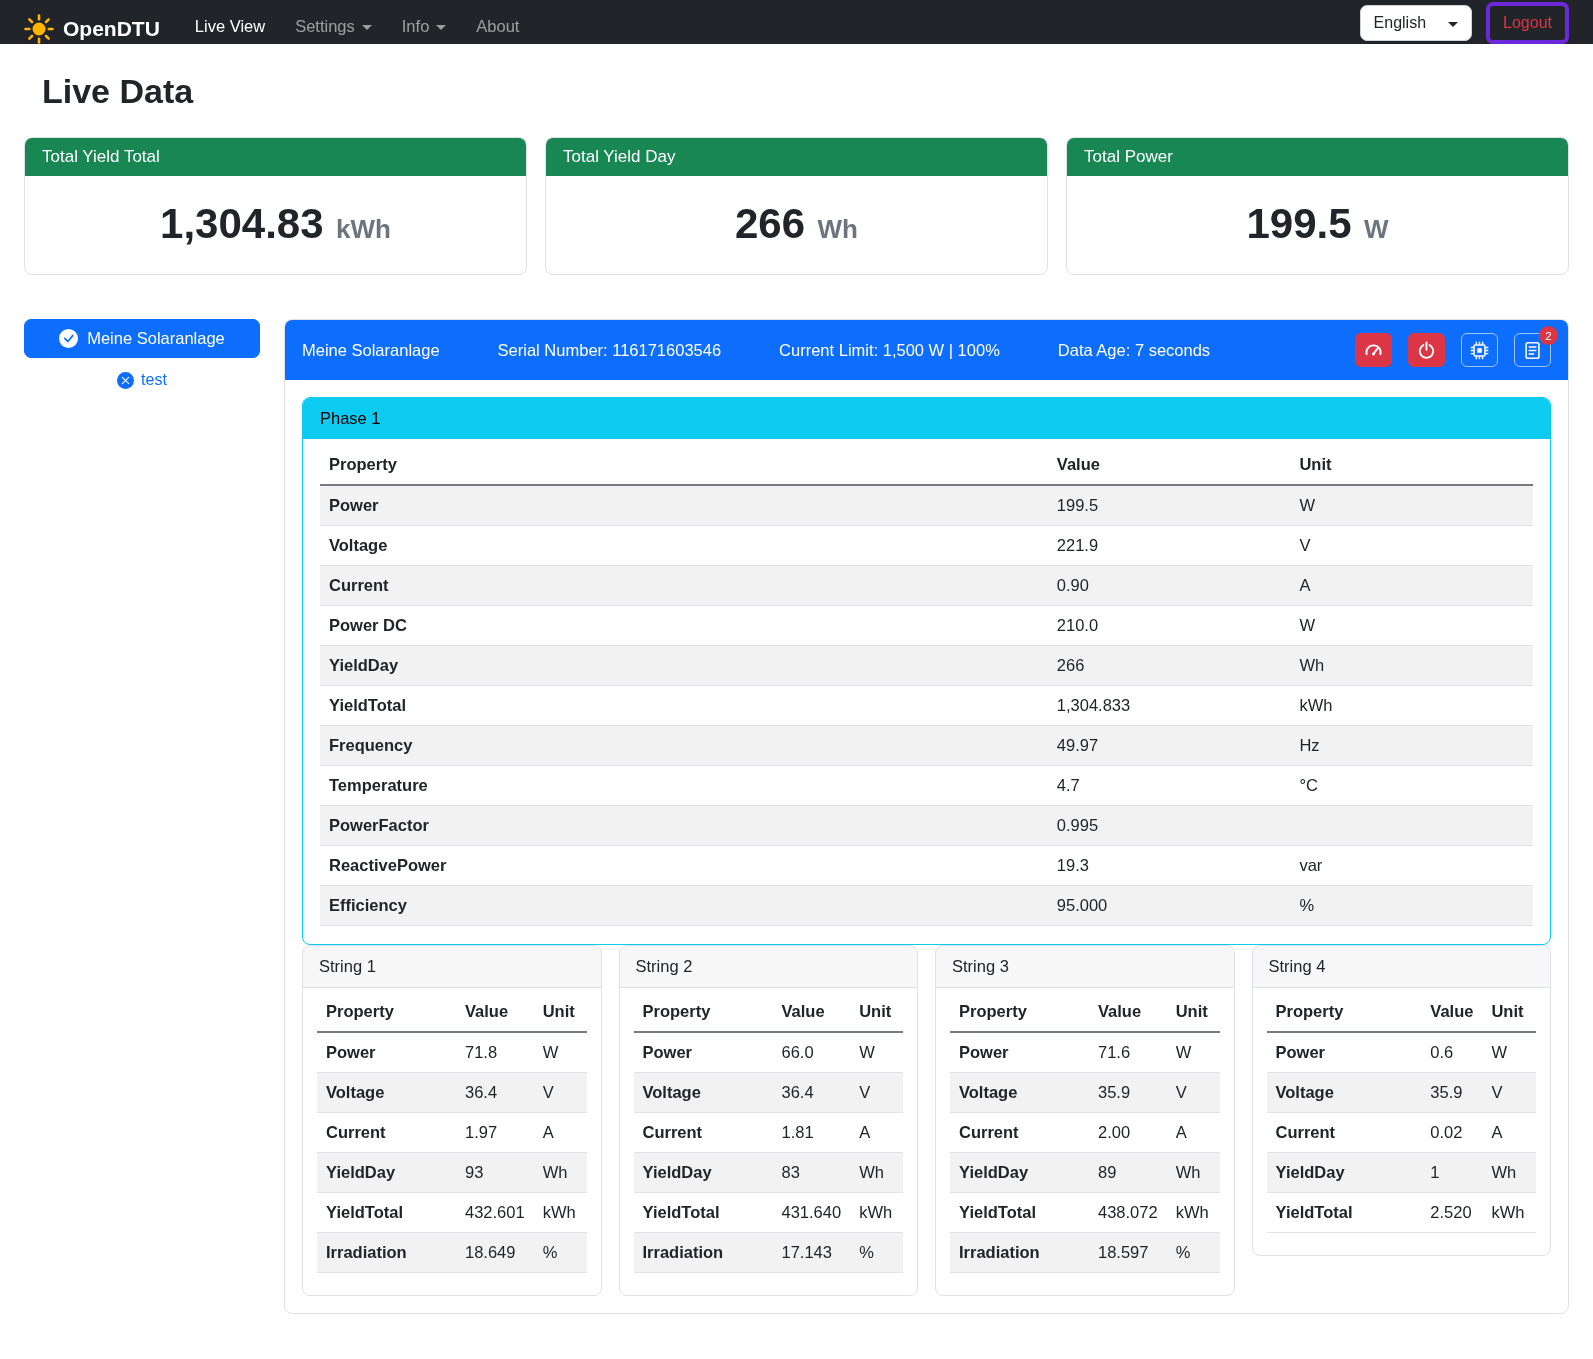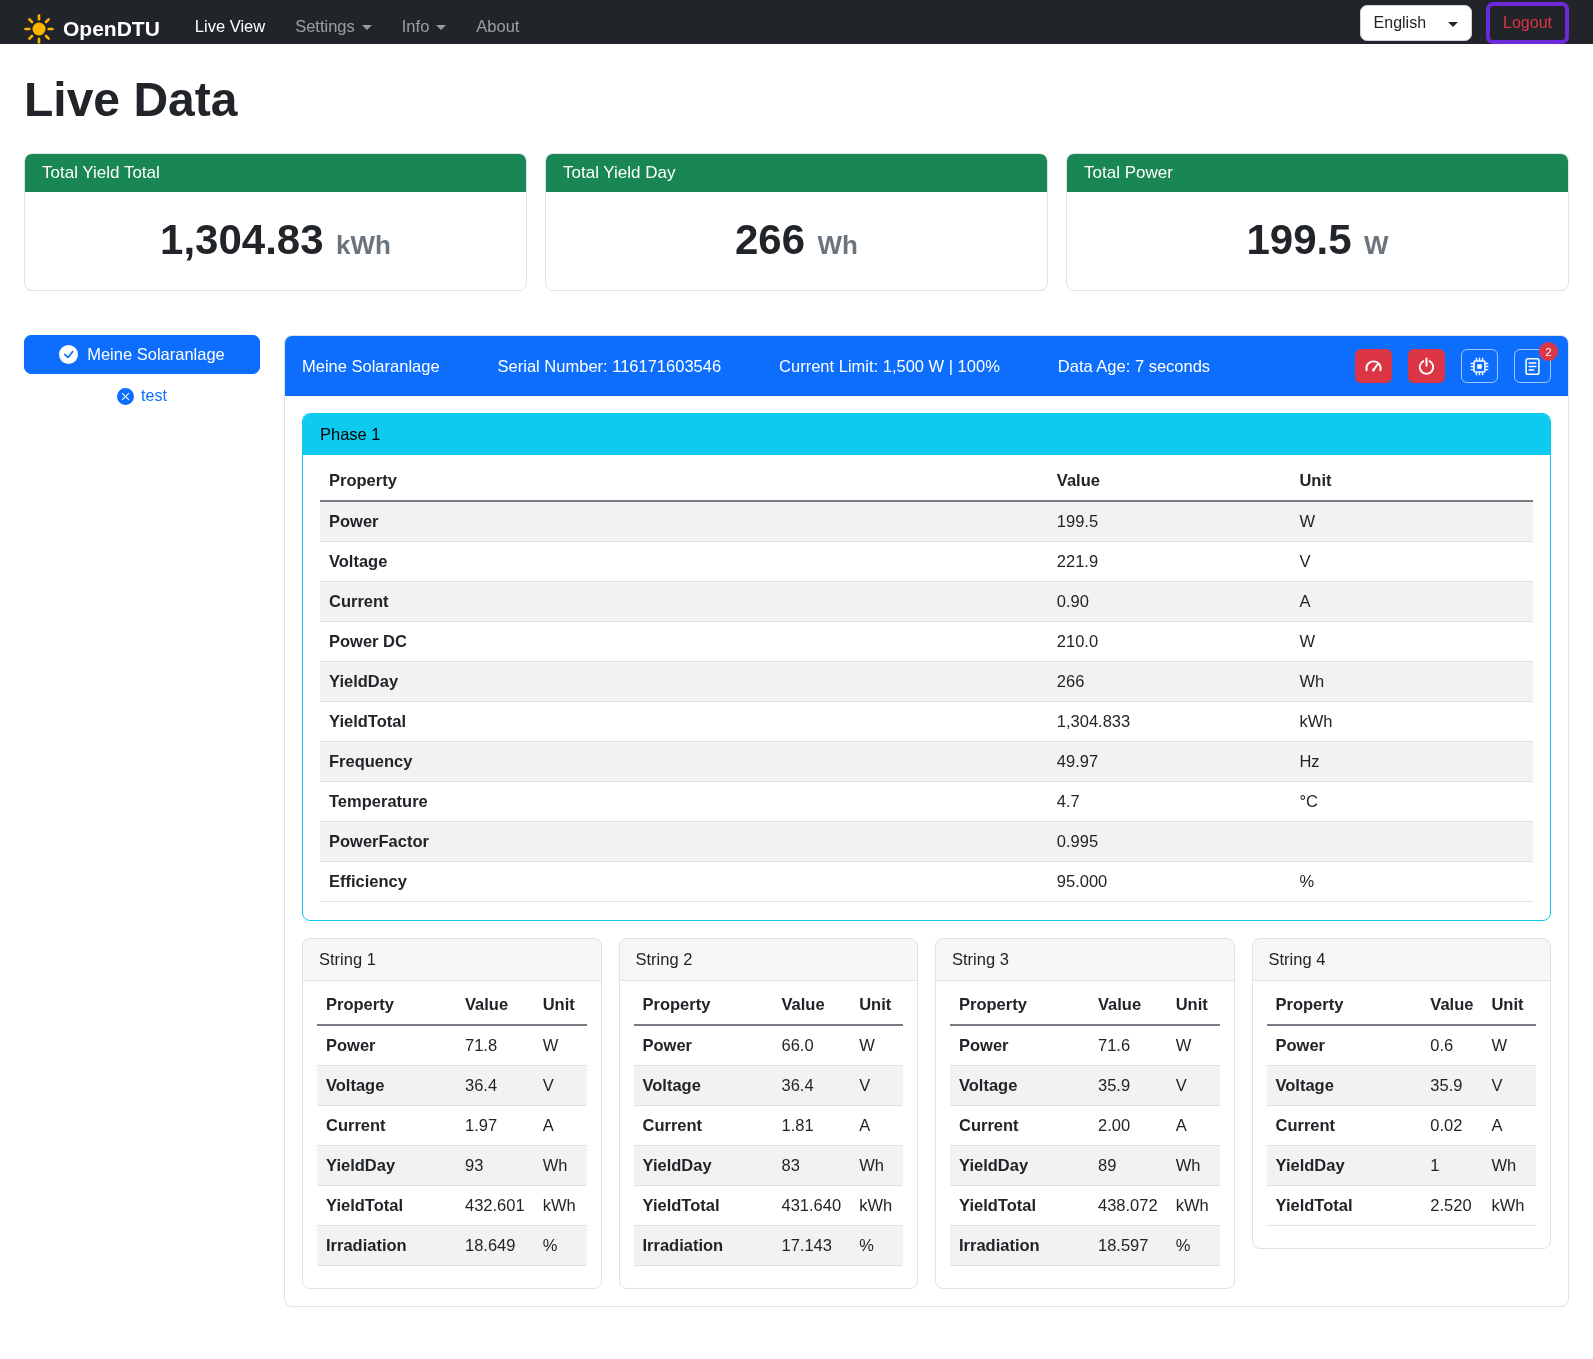--- a/index.html
+++ b/index.html
@@ -14,21 +14,21 @@
   .nav-link { color:rgba(255,255,255,.55); font-size:16.5px; padding:8px 15px; cursor:pointer; display:flex; align-items:center; gap:7px; }
   .nav-link.active { color:#fff; }
   .caret { display:inline-block; width:0; height:0; border-left:5px solid transparent; border-right:5px solid transparent; border-top:5px solid currentColor; margin-top:2px; }
   .nav-right { margin-left:auto; display:flex; align-items:center; gap:14px; }
   .lang-select { background:#fff; color:#212529; border:1px solid #ced4da; border-radius:7px; padding:8px 13px; font-size:16px; display:flex; align-items:center; gap:22px; cursor:pointer; }
   .lang-select .caret { border-top-color:#212529; }
   .logout-btn { background:transparent; border:4px solid #6d28d9; color:#dc3545; border-radius:7px; padding:8px 13px; font-size:16px; cursor:pointer; font-family:inherit; }
 
   
   .page { padding:10px 24px 28px; }
-  h1.page-title { font-size:48px; font-weight:700; margin:18px 0 26px; }
+  h1.page-title { font-size:34px; font-weight:700; margin:18px 18px 26px; }
 
   
   .summary-row { display:grid; grid-template-columns:repeat(3,1fr); gap:18px; margin-bottom:44px; }
   .sum-card { border:1px solid #dee2e6; border-radius:8px; overflow:hidden; background:#fff; }
   .sum-header { background:#198754; color:#fff; font-size:17px; padding:9px 17px; }
   .sum-body { text-align:center; padding:24px 16px 26px; }
   .sum-value { font-size:42px; font-weight:600; color:#212529;text-align:center; }
   .sum-unit { font-size:26px; font-weight:600; color:#6c757d; margin-left:8px; }
 
   
@@ -43,21 +43,21 @@
   .panel-header { background:#0d6efd; color:#fff; display:flex; align-items:center; padding:13px 17px; font-size:16.5px; }
   .panel-header .ph-item { margin-right:58px; white-space:nowrap; }
   .btn-group { margin-left:auto; display:flex; gap:16px; }
   .icon-btn { position:relative; width:37px; height:34px; border:none; border-radius:6px; display:flex; align-items:center; justify-content:center; cursor:pointer; }
   .icon-btn.danger { background:#dc3545; }
   .icon-btn.primary-btn { background:#0b5ed7; border:1px solid #9ec5fe; background:#0d6efd; }
   .count-badge { position:absolute; top:-8px; right:-8px; min-width:19px; height:19px; border-radius:10px; background:#dc3545; color:#fff; font-size:11.5px; display:flex; align-items:center; justify-content:center; padding:0 5px; }
   .panel-body { padding:17px; }
 
   
-  .phase-card { border:1px solid #0dcaf0; border-radius:8px; overflow:hidden; margin-bottom:17px; }
+  .phase-card { border:1px solid #0dcaf0; border-radius:8px; overflow:hidden; }
   .phase-header { background:#0dcaf0; color:#000; padding:11px 17px; font-size:16.5px; }
   .phase-body { padding:6px 17px 18px; }
 
   
   table.data-table { width:100%; border-collapse:collapse; font-size:16.5px; }
   table.data-table th, table.data-table td { padding:10px 9px; text-align:left; vertical-align:middle; }
   table.data-table thead th { border-bottom:2px solid #747b82; font-weight:700; }
   table.data-table tbody tr { border-bottom:1px solid #dee2e6; }
   table.data-table .c-val, table.data-table th.h-val { text-align:left; }
   table.data-table th.h-prop { width:60%; }
@@ -284,20 +284,25 @@
                     <th class="c-prop">Temperature</th>
                     <td class="c-val">4.7</td>
                     <td class="c-unit">°C</td>
                   </tr>
                   <tr>
                     <th class="c-prop">PowerFactor</th>
                     <td class="c-val">0.995</td>
                     <td class="c-unit"></td>
                   </tr>
                   <tr>
+                    <th class="c-prop">ReactivePower</th>
+                    <td class="c-val">19.3</td>
+                    <td class="c-unit">var</td>
+                  </tr>
+                  <tr>
                     <th class="c-prop">Efficiency</th>
                     <td class="c-val">95.000</td>
                     <td class="c-unit">%</td>
                   </tr>
                 </tbody>
             </table>
           </div>
         </div>
 
         <div class="strings-grid">

